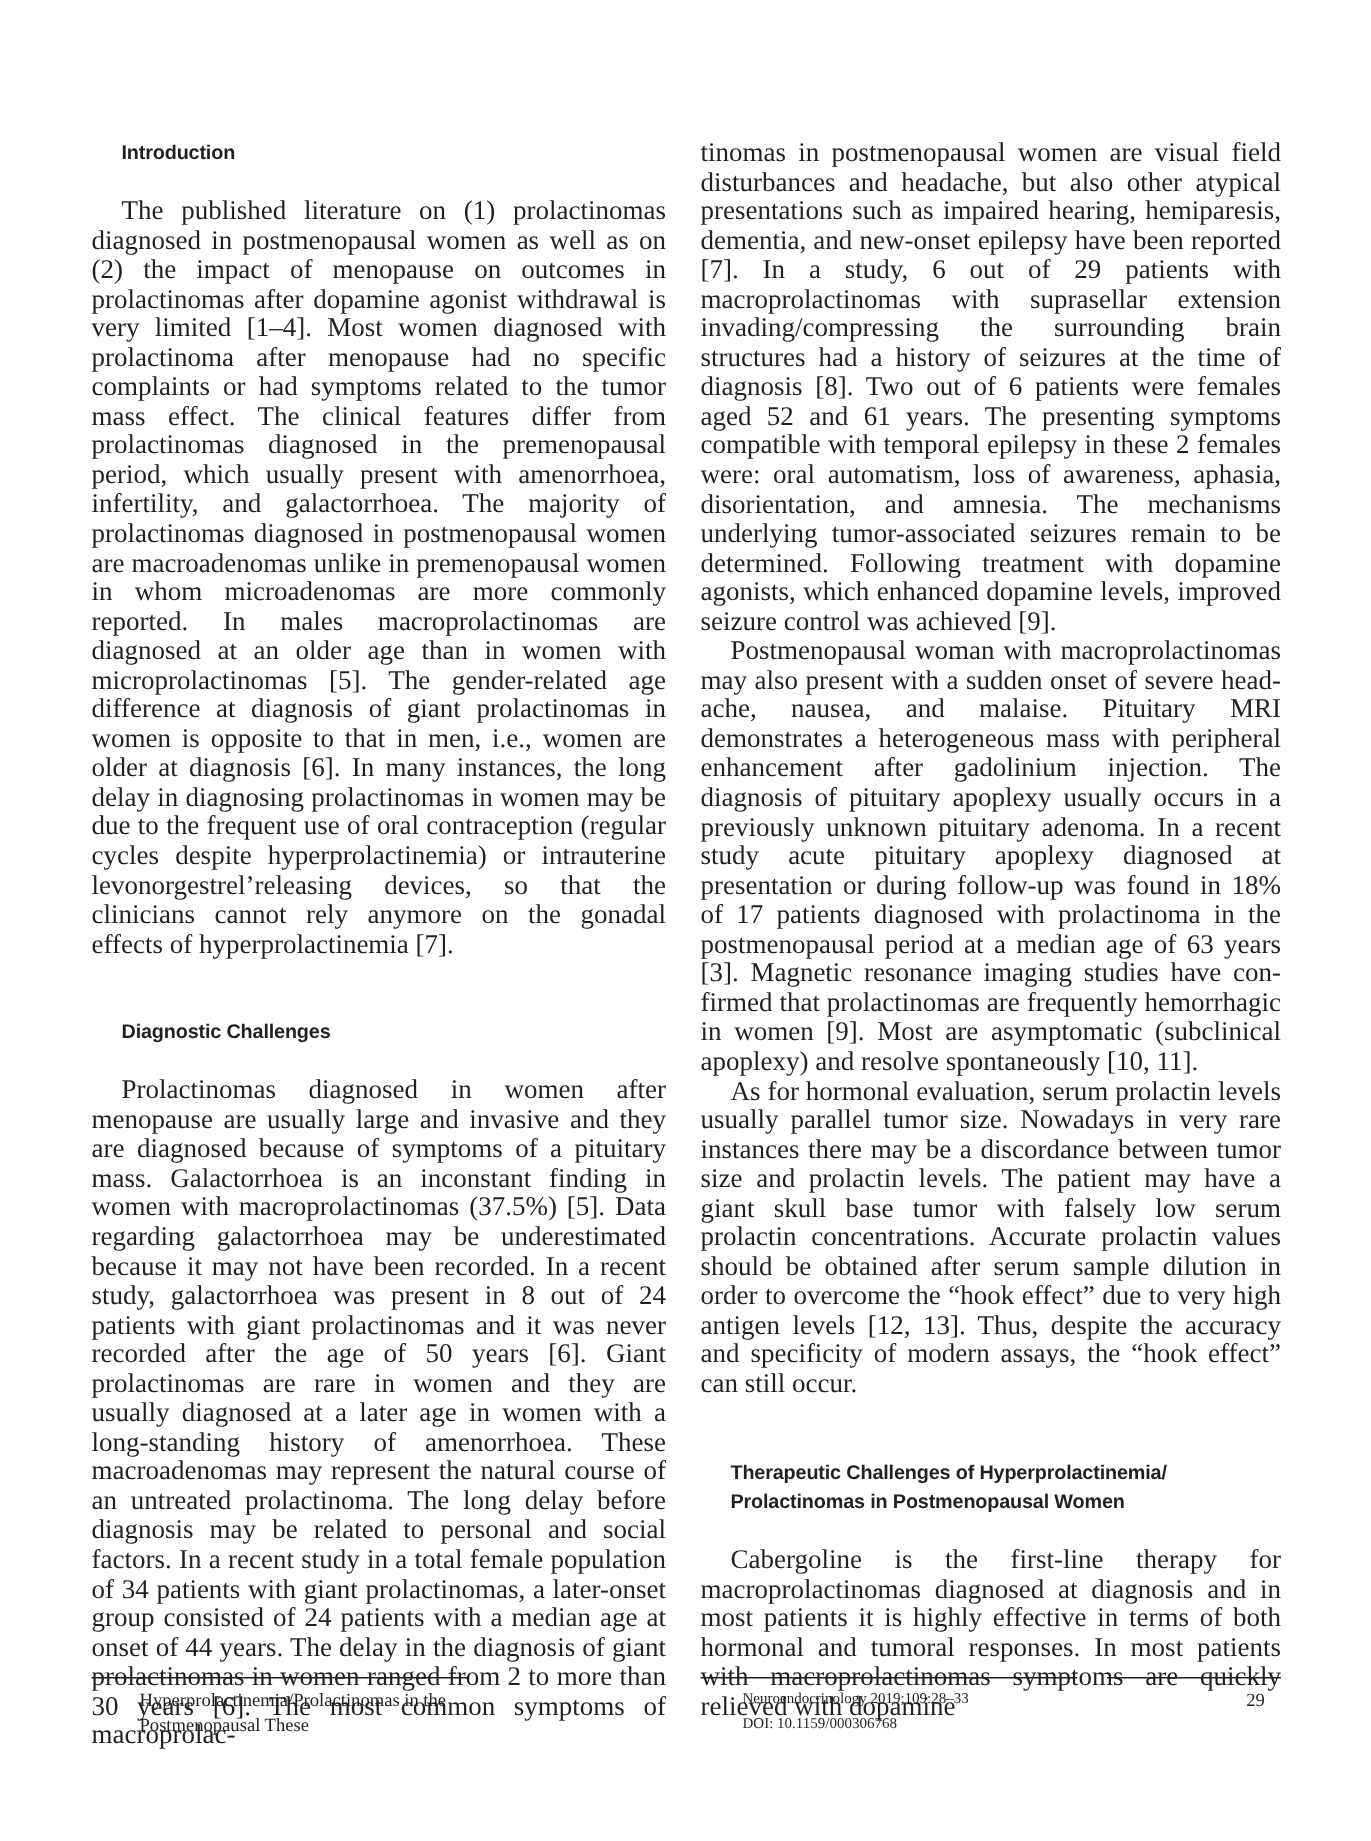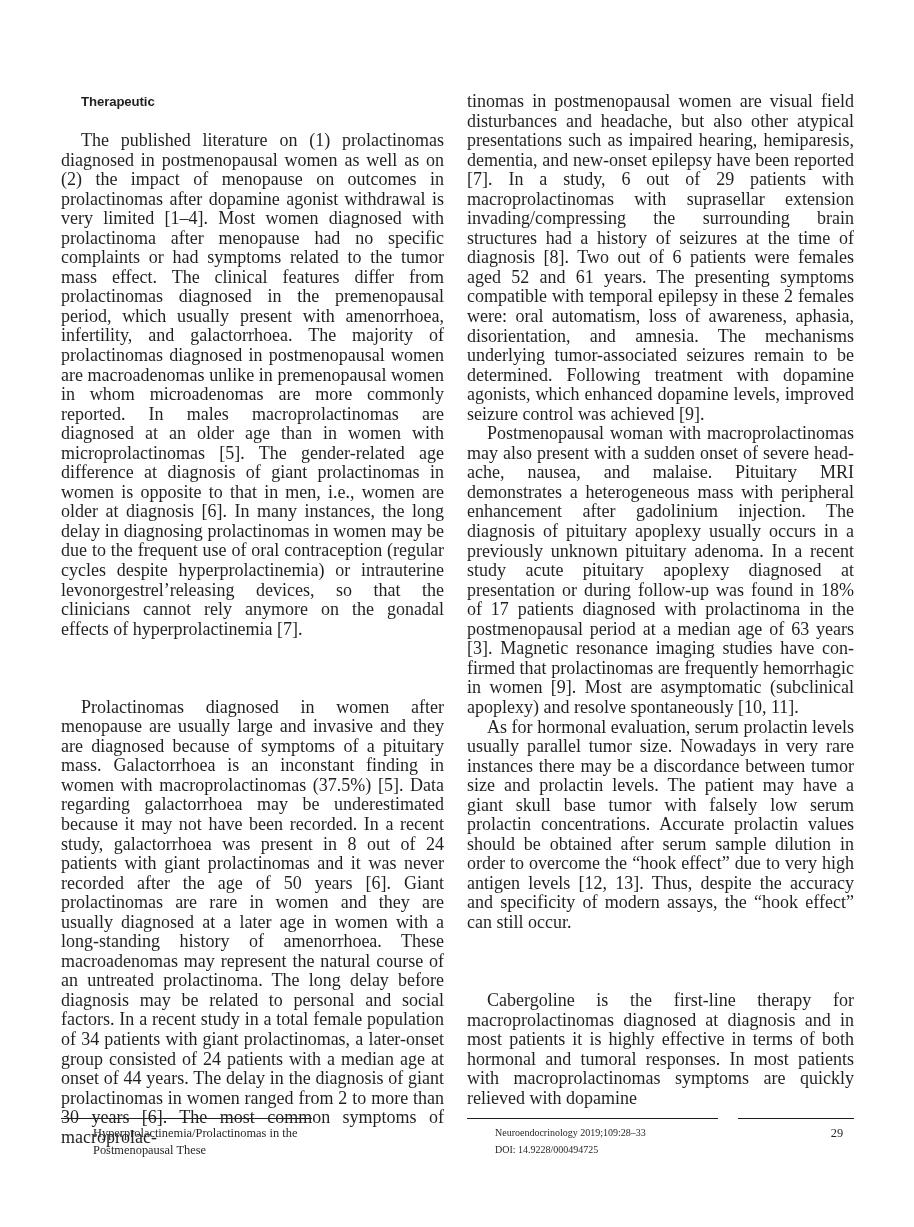--- a/index.html
+++ b/index.html
@@ -16,42 +16,47 @@
            letter-spacing: -0.1px; color: #231f20; }
   .gap-head-after { height: 19.5px; }
   .gap-sec-before { height: 39px; }
   .footer-rule { position: absolute; top: 1118px; height: 1px; background: #231f20; }
   .footer-text { position: absolute; font-size: 12.4px; line-height: 16.5px; color: #231f20; }
 </style>
 </head>
 <body>
 
 <div id="col-left" class="col">
-  <h2 class="sec">Therapeutic</h2>
+  <h2 class="sec">Introduction</h2>
   <div class="gap-head-after"></div>
   <p class="body indent">The published literature on (1) prolactinomas diag­nosed in postmenopausal women as well as on (2) the impact of menopause on outcomes in prolactinomas af­ter dopamine agonist withdrawal is very limited [1–4]. Most women diagnosed with prolactinoma after meno­pause had no specific complaints or had symptoms re­lated to the tumor mass effect. The clinical features dif­fer from prolactinomas diagnosed in the premenopaus­al period, which usually present with amenorrhoea, infertility, and galactorrhoea. The majority of prolacti­nomas diagnosed in postmenopausal women are mac­roadenomas unlike in premenopausal women in whom microadenomas are more commonly reported. In males macroprolactinomas are diagnosed at an older age than in women with microprolactinomas [5]. The gender-related age difference at diagnosis of giant prolactino­mas in women is opposite to that in men, i.e., women are older at diagnosis [6]. In many instances, the long delay in diagnosing prolactinomas in women may be due to the frequent use of oral contraception (regular cycles despite hyperprolactinemia) or intrauterine levonorgestrel’releasing devices, so that the clinicians cannot rely anymore on the gonadal effects of hyper­prolactinemia [7].</p>
   <div class="gap-sec-before"></div>
+  <h2 class="sec">Diagnostic Challenges</h2>
   <div class="gap-head-after"></div>
   <p class="body indent">Prolactinomas diagnosed in women after menopause are usually large and invasive and they are diagnosed because of symptoms of a pituitary mass. Galactorrhoea is an inconstant finding in women with macroprolacti­nomas (37.5%) [5]. Data regarding galactorrhoea may be underestimated because it may not have been record­ed. In a recent study, galactorrhoea was present in 8 out of 24 patients with giant prolactinomas and it was never recorded after the age of 50 years [6]. Giant prolactino­mas are rare in women and they are usually diagnosed at a later age in women with a long-standing history of amenorrhoea. These macroadenomas may represent the natural course of an untreated prolactinoma. The long delay before diagnosis may be related to personal and social factors. In a recent study in a total female popula­tion of 34 patients with giant prolactinomas, a later-on­set group consisted of 24 patients with a median age at onset of 44 years. The delay in the diagnosis of giant prolactinomas in women ranged from 2 to more than 30 years [6]. The most common symptoms of macroprolac-</p>
 </div>
 
 <div id="col-right" class="col">
   <p class="body">tinomas in postmenopausal women are visual field dis­turbances and headache, but also other atypical presen­tations such as impaired hearing, hemiparesis, demen­tia, and new-onset epilepsy have been reported [7]. In a study, 6 out of 29 patients with macroprolactinomas with suprasellar extension invading/compressing the surrounding brain structures had a history of seizures at the time of diagnosis [8]. Two out of 6 patients were fe­males aged 52 and 61 years. The presenting symptoms compatible with temporal epilepsy in these 2 females were: oral automatism, loss of awareness, aphasia, dis­orientation, and amnesia. The mechanisms underlying tumor-associated seizures remain to be determined. Following treatment with dopamine agonists, which en­hanced dopamine levels, improved seizure control was achieved [9].</p>
   <p class="body indent">Postmenopausal woman with macroprolactinomas may also present with a sudden onset of severe head­ache, nausea, and malaise. Pituitary MRI demonstrates a heterogeneous mass with peripheral enhancement af­ter gadolinium injection. The diagnosis of pituitary apo­plexy usually occurs in a previously unknown pituitary adenoma. In a recent study acute pituitary apoplexy di­agnosed at presentation or during follow-up was found in 18% of 17 patients diagnosed with prolactinoma in the postmenopausal period at a median age of 63 years [3]. Magnetic resonance imaging studies have con­firmed that prolactinomas are frequently hemorrhagic in women [9]. Most are asymptomatic (subclinical apo­plexy) and resolve spontaneously [10, 11].</p>
   <p class="body indent">As for hormonal evaluation, serum prolactin levels usually parallel tumor size. Nowadays in very rare in­stances there may be a discordance between tumor size and prolactin levels. The patient may have a giant skull base tumor with falsely low serum prolactin concentra­tions. Accurate prolactin values should be obtained after serum sample dilution in order to overcome the “hook effect” due to very high antigen levels [12, 13]. Thus, de­spite the accuracy and specificity of modern assays, the “hook effect” can still occur.</p>
   <div class="gap-sec-before"></div>
+  <h2 class="sec">
+    <span>Therapeutic Challenges of Hyperprolactinemia/</span><br>
+    <span>Prolactinomas in Postmenopausal Women</span>
+  </h2>
   <div class="gap-head-after"></div>
   <p class="body indent">Cabergoline is the first-line therapy for macroprolac­tinomas diagnosed at diagnosis and in most patients it is highly effective in terms of both hormonal and tu­moral responses. In most patients with macroprolacti­nomas symptoms are quickly relieved with dopamine</p>
 </div>
 
 <div class="footer-rule" style="left:61px; width:251px;"></div>
 <div class="footer-rule" style="left:467px; width:251px;"></div>
 <div class="footer-rule" style="left:738px; width:116px;"></div>
 
 <div class="footer-text" style="left:61px; top:1125px;margin-left:32px;">
   <div>Hyperprolactinemia/Prolactinomas in the</div>
   <div>Postmenopausal These</div>
 </div>
 <div class="footer-text" style="left:495px; top:1125px; font-size:10px;">
   <div>Neuroendocrinology 2019;109:28–33</div>
-  <div>DOI: 14.9228/000494725</div>
+  <div>DOI: 10.1159/000306768</div>
 </div>
 <div class="footer-text" style="left:820px; top:1125px; width:34px; text-align:center;">29</div>
 
 </body></html>

